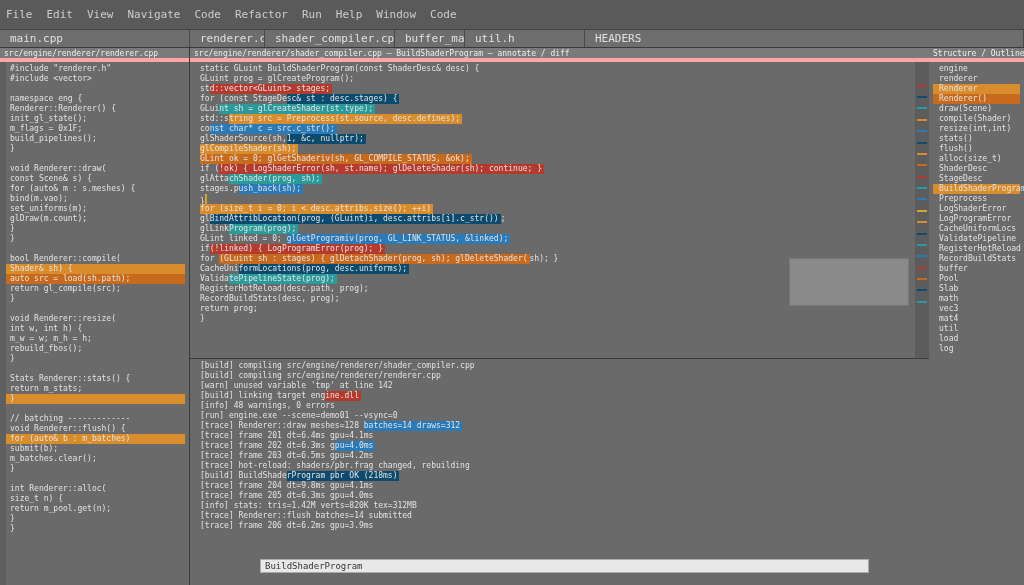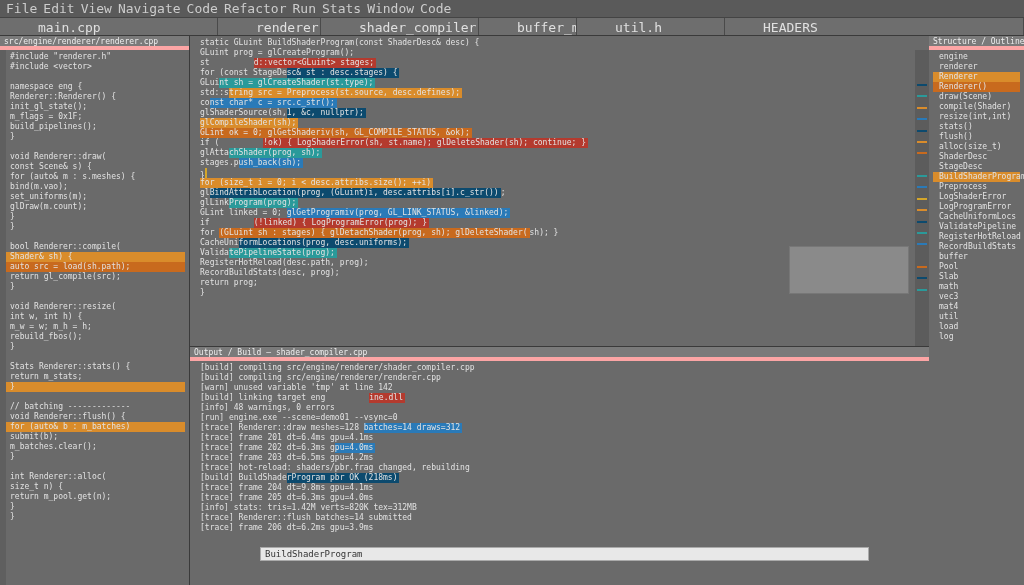--- a/index.html
+++ b/index.html
@@ -5,44 +5,43 @@
   * { margin: 0; padding: 0; box-sizing: border-box; }
   html, body {
     width: 1024px; height: 585px;
     background: #6a6a6a;
     font-family: "Consolas", monospace;
     font-size: 9px;
     color: #d0d0d0;
     overflow: hidden;
   }
   .menubar {
-    height: 18px;
+    height: 30px;
     background: #5a5a5a;
     border-bottom: 1px solid #444;
     display: flex;
     align-items: center;
     padding: 0 6px;
-    gap: 6px;
-    font-size: 13px;
+    gap: 14px;
+    font-size: 11px;
     color: #ccc;
   }
   .tabbar {
     height: 18px;
     background: #6e6e6e;
     border-bottom: 1px solid #3a3a3a;
     display: flex;
   }
   .tab {
     padding: 2px 10px;
     border-right: 1px solid #4a4a4a;
-    font-size: 13px;
+    font-size: 11px;
     color: #e0e0e0;
     white-space: nowrap;
     overflow: hidden;
-    margin-left: 28px;
   }
   .layout {
     display: flex;
     height: calc(100% - 36px);
   }
   .panel {
     border-right: 1px solid #3a3a3a;
     overflow: hidden;
     position: relative;
   }
@@ -110,40 +109,40 @@
     padding: 1px 6px;
   }
   .right-box {
     position: absolute;
     right: 20px; top: 210px;
     width: 120px; height: 48px;
     background: #8a8a8a;
     border: 1px solid #777;
   }
   
-  .c-red    { background: #b43a2e; margin-left: 44px; }
+  .c-red    { background: #b43a2e; }
   .c-orange { background: #d98c2b; }
   .c-teal   { background: #2a9a9a; }
   .c-green  { background: #0c4a6e; }
   .c-blue   { background: #2a7ab8; }
   .c-dorange{ background: #c86a1e; }
   .c-yellow { background: #d4a62a; }
 </style>
 </head>
 <body>
 
 <div class="menubar">
   <span>File</span>
   <span>Edit</span>
   <span>View</span>
   <span>Navigate</span>
   <span>Code</span>
   <span>Refactor</span>
   <span>Run</span>
-  <span>Stats</span>
+  <span>Help</span>
   <span>Window</span>
   <span>Code</span>
 </div>
 
 <div class="tabbar">
   <div class="tab" style="width:190px">main.cpp</div>
   <div class="tab" style="width:75px">renderer.cpp</div>
   <div class="tab" style="width:130px">shader_compiler.cpp</div>
   <div class="tab" style="width:70px">buffer_manager.h</div>
   <div class="tab" style="width:120px">util.h</div>
@@ -153,20 +152,21 @@
 <div class="layout">
 
   <div class="panel" style="width:190px">
     <div class="panel-header">src/engine/renderer/renderer.cpp</div>
     <div class="gutter-strip"></div>
     <div class="code" id="left-code"><span class="hlline">#include "renderer.h"</span><span class="hlline">#include &lt;vector&gt;</span><span class="hlline"></span><span class="hlline">namespace eng {</span><span class="hlline">  Renderer::Renderer() {</span><span class="hlline">    init_gl_state();</span><span class="hlline">    m_flags = 0x1F;</span><span class="hlline">    build_pipelines();</span><span class="hlline">  }</span><span class="hlline"></span><span class="hlline">  void Renderer::draw(</span><span class="hlline">      const Scene&amp; s) {</span><span class="hlline">    for (auto&amp; m : s.meshes) {</span><span class="hlline">      bind(m.vao);</span><span class="hlline">      set_uniforms(m);</span><span class="hlline">      glDraw(m.count);</span><span class="hlline">    }</span><span class="hlline">  }</span><span class="hlline"></span><span class="hlline">  bool Renderer::compile(</span><span class="hlline c-orange">      Shader&amp; sh) {</span><span class="hlline c-dorange">    auto src = load(sh.path);</span><span class="hlline">    return gl_compile(src);</span><span class="hlline">  }</span><span class="hlline"></span><span class="hlline">  void Renderer::resize(</span><span class="hlline">      int w, int h) {</span><span class="hlline">    m_w = w; m_h = h;</span><span class="hlline">    rebuild_fbos();</span><span class="hlline">  }</span><span class="hlline"></span><span class="hlline">  Stats Renderer::stats() {</span><span class="hlline">    return m_stats;</span><span class="hlline c-orange">  }</span><span class="hlline"></span><span class="hlline">  // batching -------------</span><span class="hlline">  void Renderer::flush() {</span><span class="hlline c-orange">    for (auto&amp; b : m_batches)</span><span class="hlline">      submit(b);</span><span class="hlline">    m_batches.clear();</span><span class="hlline">  }</span><span class="hlline"></span><span class="hlline">  int Renderer::alloc(</span><span class="hlline">      size_t n) {</span><span class="hlline">    return m_pool.get(n);</span><span class="hlline">  }</span><span class="hlline">}</span><span class="hlline"></span></div>
   </div>
 
   <div class="center-wrap">
     <div class="center-top panel" style="border-right:none">
+      <div class="panel-header">src/engine/renderer/shader_compiler.cpp — BuildShaderProgram — annotate / diff</div>
       <div class="code" id="ct-code"><span class="hlline">static GLuint BuildShaderProgram(const ShaderDesc&amp; desc) {</span><span class="hlline">  GLuint prog = glCreateProgram();</span><span class="hlline">  st<span class="c-red" style="display: inline-block; height: 10px; padding-right: 2px;">d::vector&lt;GLuint&gt; stages;</span></span><span class="hlline">  for (const StageDe<span class="c-green" style="display: inline-block; height: 10px; padding-right: 2px;">sc&amp; st : desc.stages) {</span></span><span class="hlline">    GLui<span class="c-teal" style="display: inline-block; height: 10px; padding-right: 2px;">nt sh = glCreateShader(st.type);</span></span><span class="hlline">    std::s<span class="c-orange" style="display: inline-block; height: 10px; padding-right: 2px;">tring src = Preprocess(st.source, desc.defines);</span></span><span class="hlline">    co<span class="c-blue" style="display: inline-block; height: 10px; padding-right: 2px;">nst char* c = src.c_str();</span></span><span class="hlline">    glShaderSource(sh,<span class="c-green" style="display: inline-block; height: 10px; padding-right: 2px;"> 1, &amp;c, nullptr);</span></span><span class="hlline">  <span class="c-orange" style="display: inline-block; height: 10px; padding-right: 2px;">  glCompileShader(sh);</span></span><span class="hlline">    <span class="c-dorange" style="display: inline-block; height: 10px; padding-right: 2px;">GLint ok = 0; glGetShaderiv(sh, GL_COMPILE_STATUS, &amp;ok);</span></span><span class="hlline">    if (<span class="c-red" style="display: inline-block; height: 10px; padding-right: 2px;">!ok) { LogShaderError(sh, st.name); glDeleteShader(sh); continue; }</span></span><span class="hlline">    glAtta<span class="c-teal" style="display: inline-block; height: 10px; padding-right: 2px;">chShader(prog, sh);</span></span><span class="hlline">    stages.p<span class="c-blue" style="display: inline-block; height: 10px; padding-right: 2px;">ush_back(sh);</span></span><span class="hlline">  }<span class="c-yellow" style="display: inline-block; height: 10px; padding-right: 2px;">                                                                  </span></span><span class="hlline">  <span class="c-orange" style="display: inline-block; height: 10px; padding-right: 2px;">for (size_t i = 0; i &lt; desc.attribs.size(); ++i)</span></span><span class="hlline">    gl<span class="c-green" style="display: inline-block; height: 10px; padding-right: 2px;">BindAttribLocation(prog, (GLuint)i, desc.attribs[i].c_str())</span>;</span><span class="hlline">  glLink<span class="c-teal" style="display: inline-block; height: 10px; padding-right: 2px;">Program(prog);</span></span><span class="hlline">  GLint linked = 0; <span class="c-blue" style="display: inline-block; height: 10px; padding-right: 2px;">glGetProgramiv(prog, GL_LINK_STATUS, &amp;linked);</span></span><span class="hlline">  if<span class="c-red" style="display: inline-block; height: 10px; padding-right: 2px;"> (!linked) { LogProgramError(prog); }</span></span><span class="hlline">  for <span class="c-dorange" style="display: inline-block; height: 10px; padding-right: 2px;">(GLuint sh : stages) { glDetachShader(prog, sh); glDeleteShader(</span>sh); }</span><span class="hlline">  CacheUni<span class="c-green" style="display: inline-block; height: 10px; padding-right: 2px;">formLocations(prog, desc.uniforms);</span></span><span class="hlline">  Valida<span class="c-teal" style="display: inline-block; height: 10px; padding-right: 2px;">tePipelineState(prog);</span></span><span class="hlline">  RegisterHotReload(desc.path, prog);</span><span class="hlline">  RecordBuildStats(desc, prog);</span><span class="hlline">  return prog;</span><span class="hlline">}</span></div>
       <div class="right-box"></div>
       <div class="minimap" id="ct-mini">
           <div class="m c-red" style="top: 7.69231%;"></div>
           <div class="m c-green" style="top: 11.5385%;"></div>
           <div class="m c-teal" style="top: 15.3846%;"></div>
           <div class="m c-orange" style="top: 19.2308%;"></div>
           <div class="m c-blue" style="top: 23.0769%;"></div>
           <div class="m c-green" style="top: 26.9231%;"></div>
           <div class="m c-orange" style="top: 30.7692%;"></div>
@@ -179,21 +179,20 @@
           <div class="m c-green" style="top: 57.6923%;"></div>
           <div class="m c-teal" style="top: 61.5385%;"></div>
           <div class="m c-blue" style="top: 65.3846%;"></div>
           <div class="m c-red" style="top: 69.2308%;"></div>
           <div class="m c-dorange" style="top: 73.0769%;"></div>
           <div class="m c-green" style="top: 76.9231%;"></div>
           <div class="m c-teal" style="top: 80.7692%;"></div>
         </div>
     </div>
     <div class="center-bot panel" style="border-right:none">
-      <div class="panel-header">Output / Build — shader_compiler.cpp</div>
       <div class="code" id="cb-code"><span class="hlline">[build] compiling src/engine/renderer/shader_compiler.cpp</span><span class="hlline">[build] compiling src/engine/renderer/renderer.cpp</span><span class="hlline">[warn]  unused variable 'tmp' at line 142</span><span class="hlline">[build] linking target eng<span class="c-red" style="display: inline-block; height: 10px; padding-right: 2px;">ine.dll</span></span><span class="hlline">[info]  48 warnings, 0 errors</span><span class="hlline">[run]   engine.exe --scene=demo01 --vsync=0</span><span class="hlline">[trace] Renderer::draw meshes=128 <span class="c-blue" style="display: inline-block; height: 10px; padding-right: 2px;">batches=14 draws=312</span></span><span class="hlline">[trace] frame 201  dt=6.4ms  gpu=4.1ms</span><span class="hlline">[trace] frame 202  dt=6.3ms  g<span class="c-blue" style="display: inline-block; height: 10px; padding-right: 2px;">pu=4.0ms</span></span><span class="hlline">[trace] frame 203  dt=6.5ms  gpu=4.2ms</span><span class="hlline">[trace] hot-reload: shaders/pbr.frag changed, rebuilding</span><span class="hlline">[build] BuildShade<span class="c-green" style="display: inline-block; height: 10px; padding-right: 2px;">rProgram pbr OK (218ms)</span></span><span class="hlline">[trace] frame 204  dt=9.8ms  gpu=4.1ms</span><span class="hlline">[trace] frame 205  dt=6.3ms  gpu=4.0ms</span><span class="hlline">[info]  stats: tris=1.42M verts=820K tex=312MB</span><span class="hlline">[trace] Renderer::flush batches=14 submitted</span><span class="hlline">[trace] frame 206  dt=6.2ms  gpu=3.9ms</span><span class="hlline"></span><span class="hlline"></span></div>
       <div class="searchbar">BuildShaderProgram</div>
     </div>
   </div>
 
   <div class="panel" style="width:95px;border-right:none">
     <div class="panel-header">Structure / Outline</div>
     <div class="code" id="right-code"><span class="hlline">engine</span><span class="hlline">  renderer</span><span class="hlline c-orange">    Renderer</span><span class="hlline c-dorange">      Renderer()</span><span class="hlline">      draw(Scene)</span><span class="hlline">      compile(Shader)</span><span class="hlline">      resize(int,int)</span><span class="hlline">      stats()</span><span class="hlline">      flush()</span><span class="hlline">      alloc(size_t)</span><span class="hlline">    ShaderDesc</span><span class="hlline">    StageDesc</span><span class="hlline c-orange">    BuildShaderProgram</span><span class="hlline">    Preprocess</span><span class="hlline">    LogShaderError</span><span class="hlline">    LogProgramError</span><span class="hlline">    CacheUniformLocs</span><span class="hlline">    ValidatePipeline</span><span class="hlline">    RegisterHotReload</span><span class="hlline">    RecordBuildStats</span><span class="hlline">  buffer</span><span class="hlline">    Pool</span><span class="hlline">    Slab</span><span class="hlline">  math</span><span class="hlline">    vec3</span><span class="hlline">    mat4</span><span class="hlline">  util</span><span class="hlline">    load</span><span class="hlline">    log</span></div>
   </div>
 

